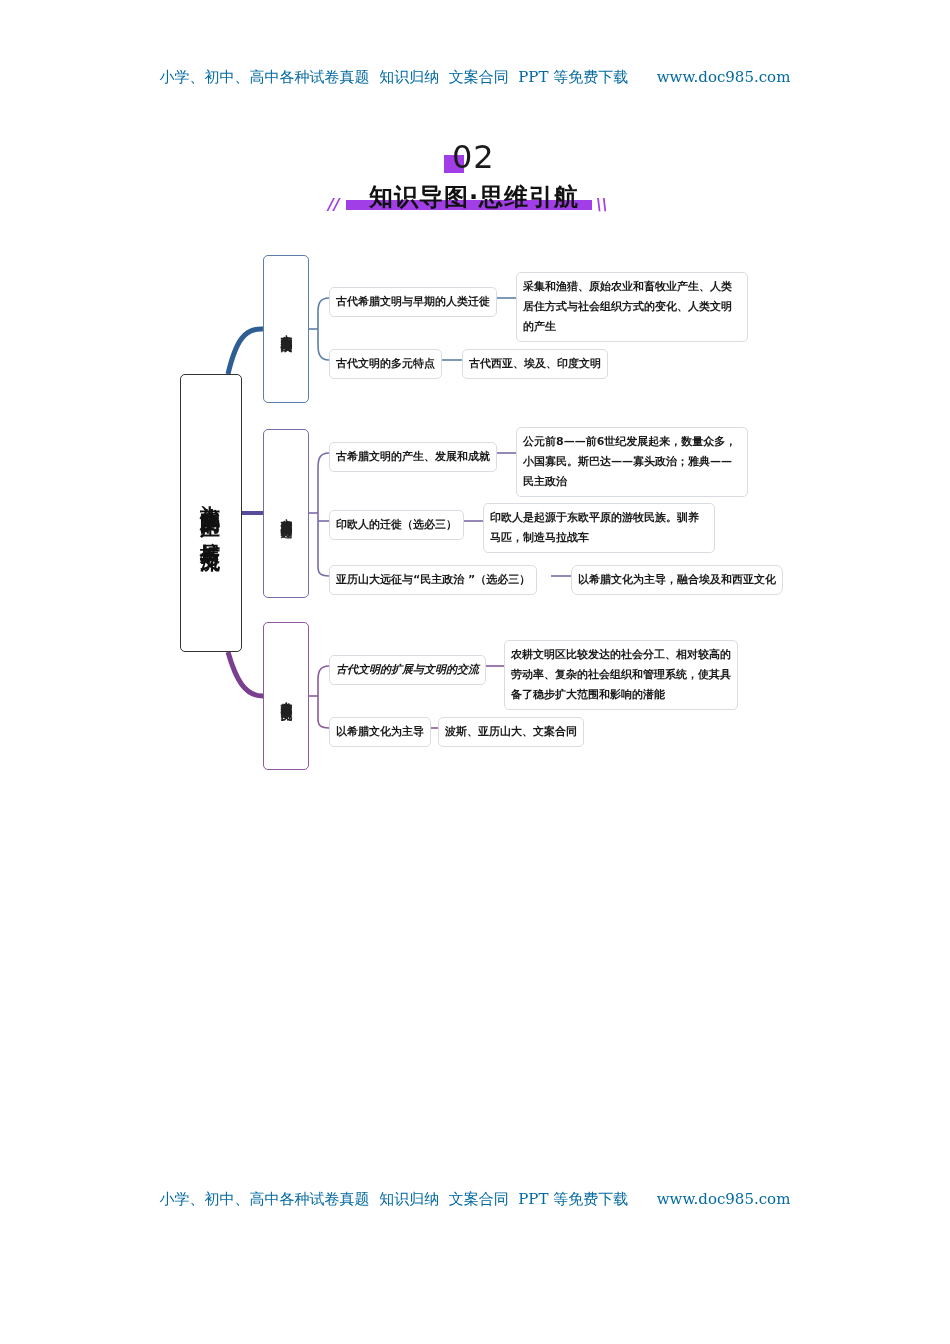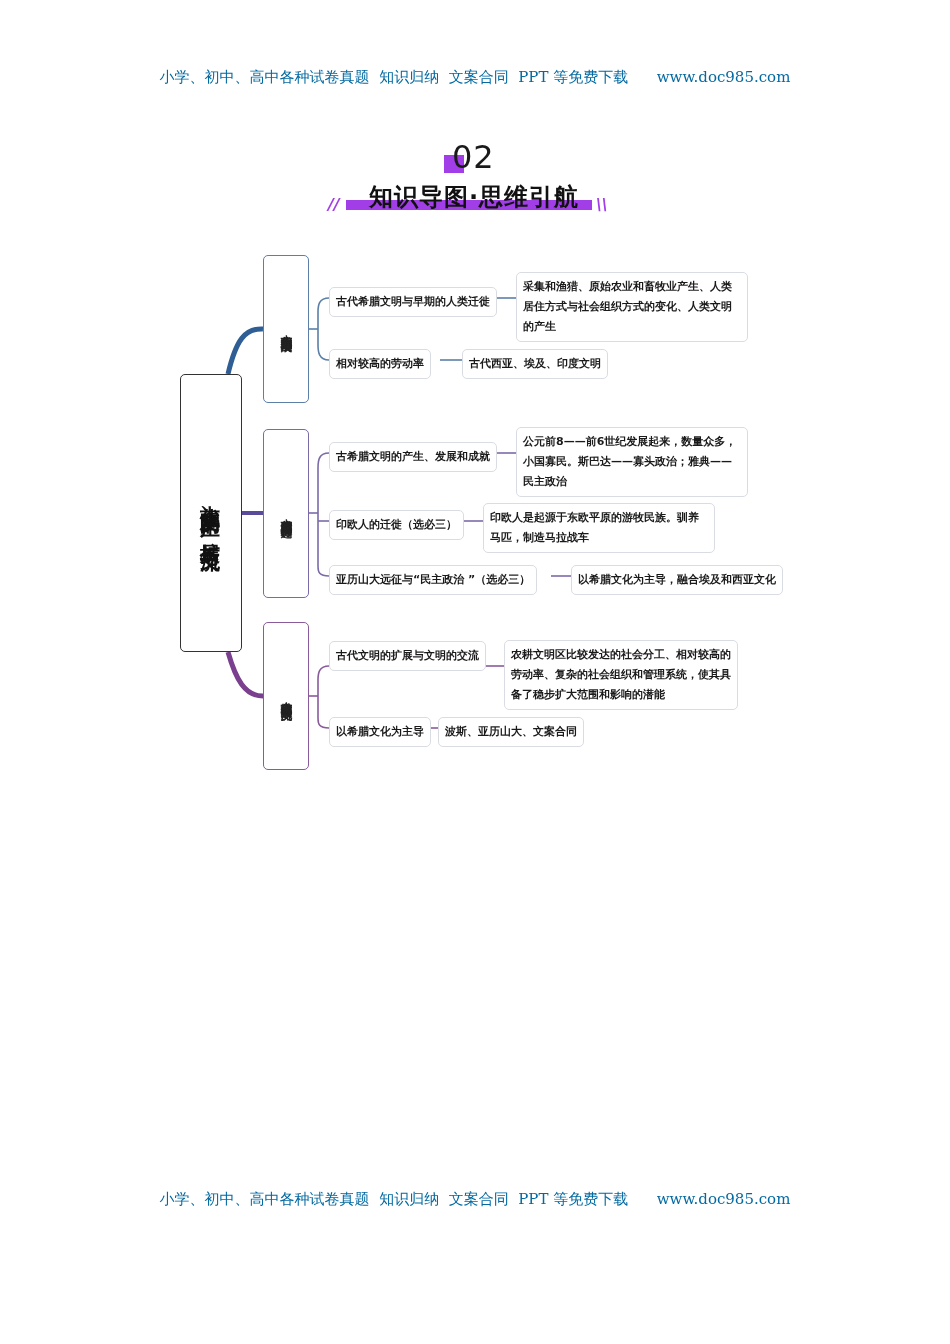--- a/index.html
+++ b/index.html
@@ -92,34 +92,34 @@
 
 <div class="root">
   <span class="root-text">古代文明的产生、扩展与交流</span>
 </div>
 
 <div class="branch b1">
   <span class="branch-text">古代文明的产生与早期发展</span>
 </div>
 <div class="node" style="left:329px;top:287px;">古代希腊文明与早期的人类迁徙</div>
 <div class="node leaf" style="left:516px;top:272px;width:232px;">采集和渔猎、原始农业和畜牧业产生、人类居住方式与社会组织方式的变化、人类文明的产生</div>
-<div class="node" style="left:329px;top:349px;">相对较高的劳动率</div>
+<div class="node" style="left:329px;top:349px;">古代文明的多元特点</div>
 <div class="node" style="left:462px;top:349px;">古代西亚、埃及、印度文明</div>
 
 <div class="branch b2">
   <span class="branch-text">古代希腊文明与早期的人类迁徙</span>
 </div>
 <div class="node" style="left:329px;top:442px;">古希腊文明的产生、发展和成就</div>
 <div class="node leaf" style="left:516px;top:427px;width:232px;">公元前8——前6世纪发展起来，数量众多，小国寡民。斯巴达——寡头政治；雅典——民主政治</div>
 <div class="node" style="left:329px;top:510px;">印欧人的迁徙（选必三）</div>
 <div class="node leaf" style="left:483px;top:503px;width:232px;">印欧人是起源于东欧平原的游牧民族。驯养马匹，制造马拉战车</div>
 <div class="node" style="left:329px;top:565px;">亚历山大远征与“民主政治 ”（选必三）</div>
-<div class="node" style="left:571px;top:565px;">以希腊文化为主导，融合埃及和西亚文化</div>
+<div class="node" style="left:571px;top:565px;border-radius:7px;">以希腊文化为主导，融合埃及和西亚文化</div>
 
 <div class="branch b3">
   <span class="branch-text">古代世界帝国与文明的交流</span>
 </div>
-<div class="node" style="left:329px;top:641px;">古代文明的扩展与文明的交流</div>
+<div class="node" style="left:329px;top:655px;font-style:italic;">古代文明的扩展与文明的交流</div>
 <div class="node leaf" style="left:504px;top:640px;width:234px;">农耕文明区比较发达的社会分工、相对较高的劳动率、复杂的社会组织和管理系统，使其具备了稳步扩大范围和影响的潜能</div>
 <div class="node" style="left:329px;top:717px;">以希腊文化为主导</div>
 <div class="node" style="left:438px;top:717px;">波斯、亚历山大、文案合同</div>
 
 <div class="ftr">小学、初中、高中各种试卷真题  知识归纳  文案合同  PPT 等免费下载      www.doc985.com</div>
 
 </body></html>

